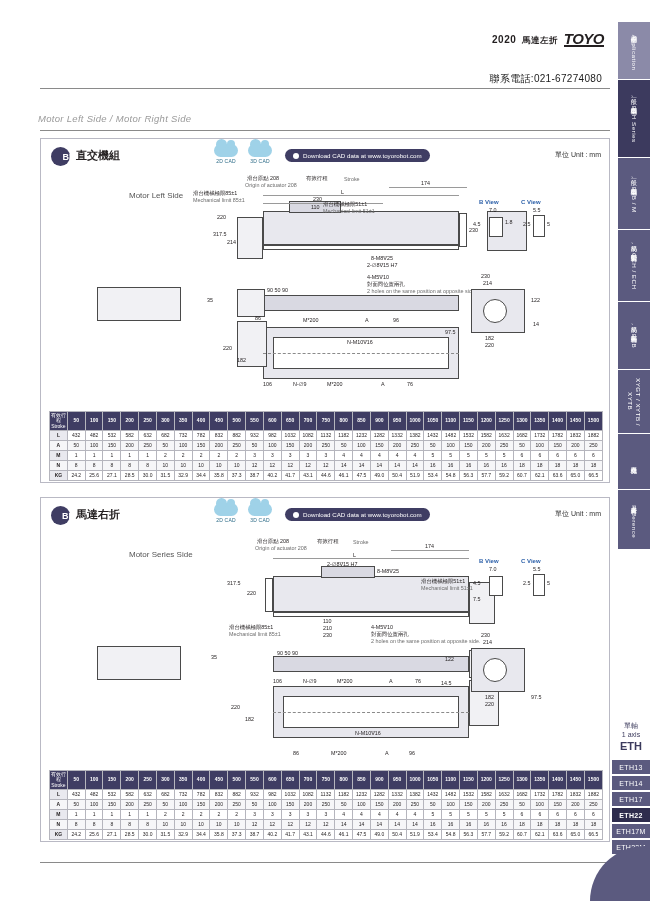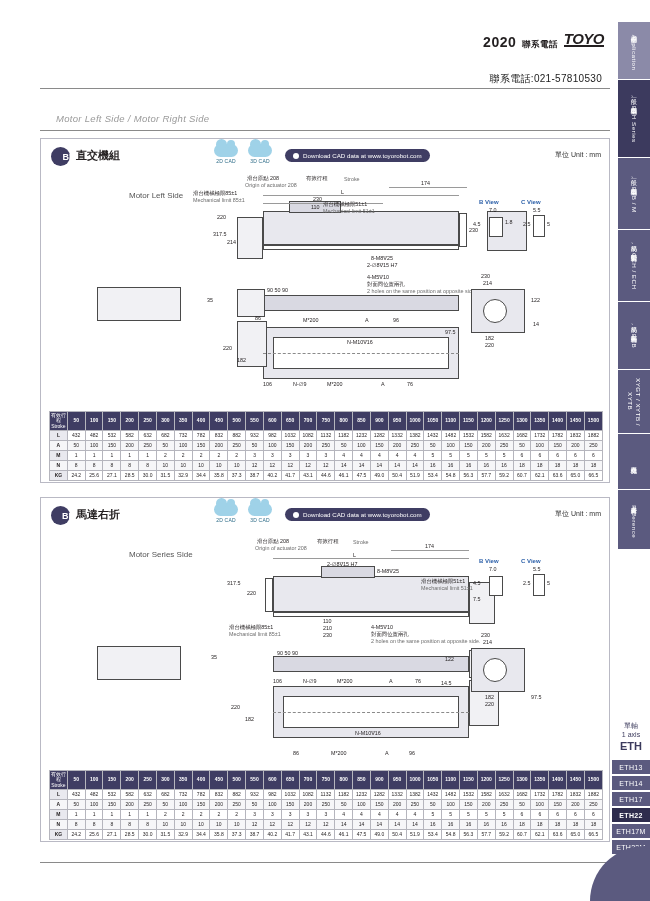--- a/index.html
+++ b/index.html
@@ -52,42 +52,42 @@
     position:absolute; right:0; bottom:0; width:60px; height:55px;
     background:#5b5a7f;
     border-top-left-radius:60px;
   }
 
   
   .hdr-year {
     position:absolute; right:92px; top:34px;
     font-size:8.5px; font-weight:bold; letter-spacing:.5px;
   }
-  .hdr-year .y { font-size:14px; }
+  .hdr-year .y { font-size:10px; }
   .logo {
     position:absolute; right:46px; top:30px;
     font-size:15px; font-weight:bold; font-style:italic;
     letter-spacing:-0.5px;
   }
   .logo-bar { position:absolute; right:46px; top:45px; width:40px; height:2px; background:#231f20;}
 
   .phone {
     position:absolute; right:48px; top:72px;
     font-size:10px; color:#1b1b1b; letter-spacing:.3px;
   }
 
   .title-rule {
     position:absolute; left:40px; top:88px; width:570px; height:1px; background:#8a8a8a;
   }
   .title-cn {
     position:absolute; left:42px; top:92px;
     font-size:16px; font-weight:bold; letter-spacing:1px;
   }
   .title-en {
-    position:absolute; left:56px; top:113px;
+    position:absolute; left:38px; top:113px;
     font-size:9.5px; font-style:italic; color:#9a9a9a; letter-spacing:.3px;
   }
   .title-rule2 {
     position:absolute; left:40px; top:130px; width:570px; height:1px; background:#8a8a8a;
   }
 
   
   .panel {
     position:absolute; left:40px; width:570px;
     border:1px solid #b9b9c4; background:#ffffff;
@@ -173,26 +173,26 @@
     font-size:8.5px; font-weight:bold; color:#231f20; letter-spacing:.3px;
   }
 </style>
 </head>
 <body>
 
 <div class="page">
 
   <div class="hdr-year">
     <span class="y">2020</span>
-    &nbsp;<span>聯系電話</span>
+    &nbsp;<span>馬達左折</span>
   </div>
   <div class="logo">TOYO</div>
   <div class="logo-bar"></div>
 
-  <div class="phone">聯系電話:021-57810530</div>
+  <div class="phone">聯系電話:021-67274080</div>
 
   <div class="title-rule"></div>
   <div class="title-en">Motor Left Side / Motor Right Side</div>
   <div class="title-rule2"></div>
 
   <div class="panel p1">
     <div class="badge">BL</div>
     <div class="sec-cn">直交機組</div>
     <div class="sec-en">Motor Left Side</div>
 

